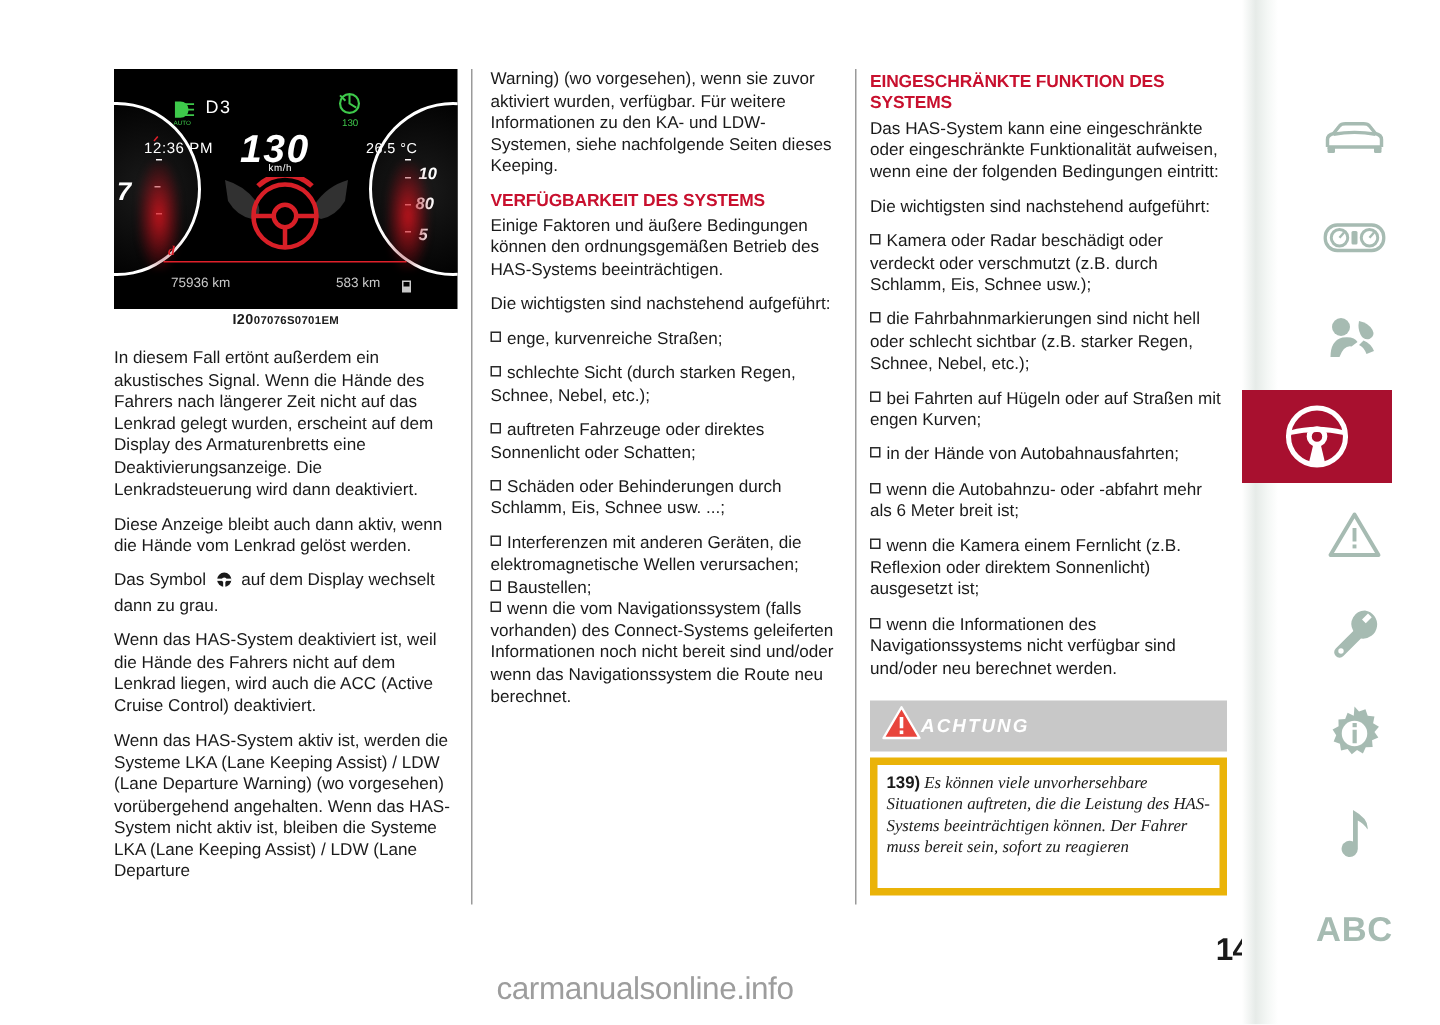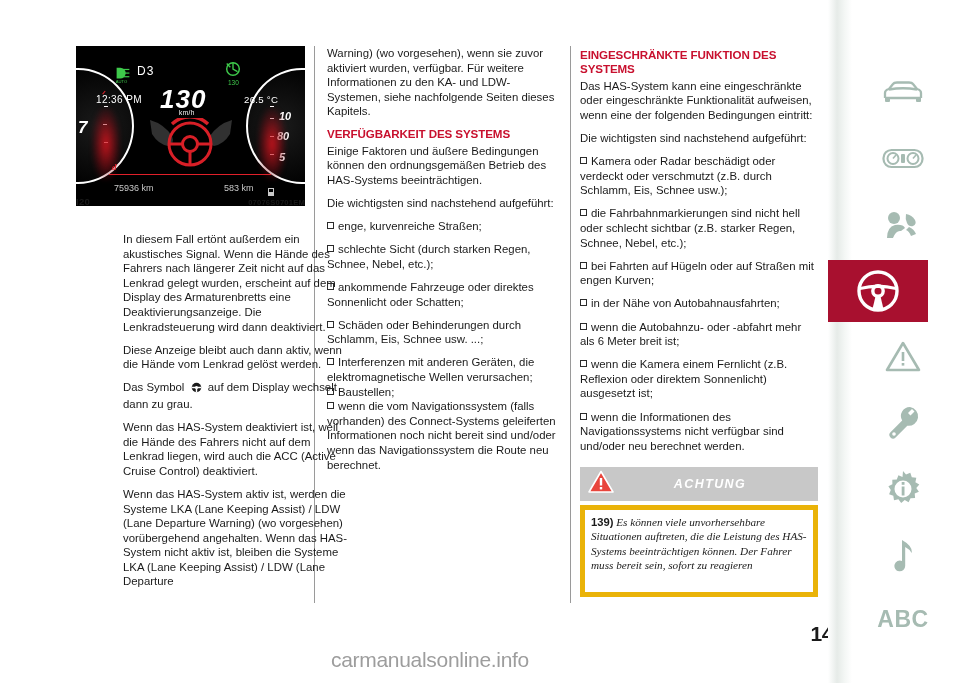--- a/index.html
+++ b/index.html
@@ -63,21 +63,21 @@
   .col {
     position: absolute;
     top: 46px;
     width: 237px;
     font-family: "Liberation Sans", sans-serif;
     font-size: 11.4px;
     line-height: 14.6px;
     color: #1a1a1a;
     text-align: left;
   }
-  #col1 { left: 76px; width: 229px; margin-left: 47px; }
+  #col1 { left: 76px; width: 229px; }
   #col2 { left: 327px; width: 235px; }
   #col3 { left: 580px; width: 238px; }
 
   .vrule {
     position: absolute;
     width: 1px;
     background: #9a9a9a;
     top: 46px;
     height: 557px;
   }
@@ -124,24 +124,24 @@
     left: 76px;
     top: 46px;
     width: 229px;
     height: 160px;
     background: #000000;
     overflow: hidden;
   }
   #fig-caption-row {
     position: absolute;
     left: 76px;
-    top: 196px;
+    top: 208px;
     width: 229px;
     display: flex;
-    justify-content: space-between;
+    justify-content: center;
     align-items: baseline;
   }
   .fig-num {
     font-family: "Liberation Sans", sans-serif;
     font-size: 9.6px;
     font-weight: bold;
     color: #1a1a1a;
     letter-spacing: 0.3px;
   }
   .fig-code {
@@ -239,21 +239,21 @@
   #achtung-head {
     height: 34px;
     background: #c8c8c8;
     display: flex;
     align-items: center;
     padding-left: 8px;
     position: relative;
   }
   #achtung-title {
     flex: 1;
-    text-align: center;
+    text-align: left;
     font-family: "Liberation Sans", sans-serif;
     font-size: 12.5px;
     font-weight: bold;
     font-style: italic;
     color: #ffffff;
     letter-spacing: 1.4px;
     padding-right: 12px;
   }
   #achtung-body {
     border: 5px solid #eab308;
@@ -403,32 +403,32 @@
           <rect x="5.2" y="6.4" width="1.6" height="5" fill="#ffffff"></rect>
         </svg>
       </span>
       <span>auf dem Display wechselt dann zu grau.</span>
     </p>
     <p class="body">Wenn das HAS-System deaktiviert ist, weil die Hände des Fahrers nicht auf dem Lenkrad liegen, wird auch die ACC (Active Cruise Control) deaktiviert.</p>
     <p class="body">Wenn das HAS-System aktiv ist, werden die Systeme LKA (Lane Keeping Assist) / LDW (Lane Departure Warning) (wo vorgesehen) vorübergehend angehalten. Wenn das HAS-System nicht aktiv ist, bleiben die Systeme LKA (Lane Keeping Assist) / LDW (Lane Departure</p>
   </div>
 
   <div class="col" id="col2">
-    <p class="body">Warning) (wo vorgesehen), wenn sie zuvor aktiviert wurden, verfügbar. Für weitere Informationen zu den KA- und LDW-Systemen, siehe nachfolgende Seiten dieses Kapitels.</p>
+    <p class="body">Warning) (wo vorgesehen), wenn sie zuvor aktiviert wurden, verfügbar. Für weitere Informationen zu den KA- und LDW-Systemen, siehe nachfolgende Seiten dieses Keeping.</p>
     <h2 class="section-head">VERFÜGBARKEIT DES SYSTEMS</h2>
     <p class="body">Einige Faktoren und äußere Bedingungen können den ordnungsgemäßen Betrieb des HAS-Systems beeinträchtigen.</p>
     <p class="body">Die wichtigsten sind nachstehend aufgeführt:</p>
     <div class="bullet-group">
       <p class="bullet"><span class="sq"></span><span>enge, kurvenreiche Straßen;</span></p>
     </div>
     <div class="bullet-group">
       <p class="bullet"><span class="sq"></span><span>schlechte Sicht (durch starken Regen, Schnee, Nebel, etc.);</span></p>
     </div>
     <div class="bullet-group">
-      <p class="bullet"><span class="sq"></span><span>ankommende Fahrzeuge oder direktes Sonnenlicht oder Schatten;</span></p>
+      <p class="bullet"><span class="sq"></span><span>auftreten Fahrzeuge oder direktes Sonnenlicht oder Schatten;</span></p>
     </div>
     <div class="bullet-group">
       <p class="bullet"><span class="sq"></span><span>Schäden oder Behinderungen durch Schlamm, Eis, Schnee usw. ...;</span></p>
     </div>
     <div class="bullet-group" style="margin-bottom:0;">
       <p class="bullet"><span class="sq"></span><span>Interferenzen mit anderen Geräten, die elektromagnetische Wellen verursachen;</span></p>
     </div>
     <div class="bullet-group" style="margin-bottom:0;">
       <p class="bullet"><span class="sq"></span><span>Baustellen;</span></p>
     </div>
@@ -444,21 +444,21 @@
     <div class="bullet-group">
       <p class="bullet"><span class="sq"></span><span>Kamera oder Radar beschädigt oder verdeckt oder verschmutzt (z.B. durch Schlamm, Eis, Schnee usw.);</span></p>
     </div>
     <div class="bullet-group">
       <p class="bullet"><span class="sq"></span><span>die Fahrbahnmarkierungen sind nicht hell oder schlecht sichtbar (z.B. starker Regen, Schnee, Nebel, etc.);</span></p>
     </div>
     <div class="bullet-group">
       <p class="bullet"><span class="sq"></span><span>bei Fahrten auf Hügeln oder auf Straßen mit engen Kurven;</span></p>
     </div>
     <div class="bullet-group">
-      <p class="bullet"><span class="sq"></span><span>in der Nähe von Autobahnausfahrten;</span></p>
+      <p class="bullet"><span class="sq"></span><span>in der Hände von Autobahnausfahrten;</span></p>
     </div>
     <div class="bullet-group">
       <p class="bullet"><span class="sq"></span><span>wenn die Autobahnzu- oder -abfahrt mehr als 6 Meter breit ist;</span></p>
     </div>
     <div class="bullet-group">
       <p class="bullet"><span class="sq"></span><span>wenn die Kamera einem Fernlicht (z.B. Reflexion oder direktem Sonnenlicht) ausgesetzt ist;</span></p>
     </div>
     <div class="bullet-group">
       <p class="bullet"><span class="sq"></span><span>wenn die Informationen des Navigationssystems nicht verfügbar sind und/oder neu berechnet werden.</span></p>
     </div>

